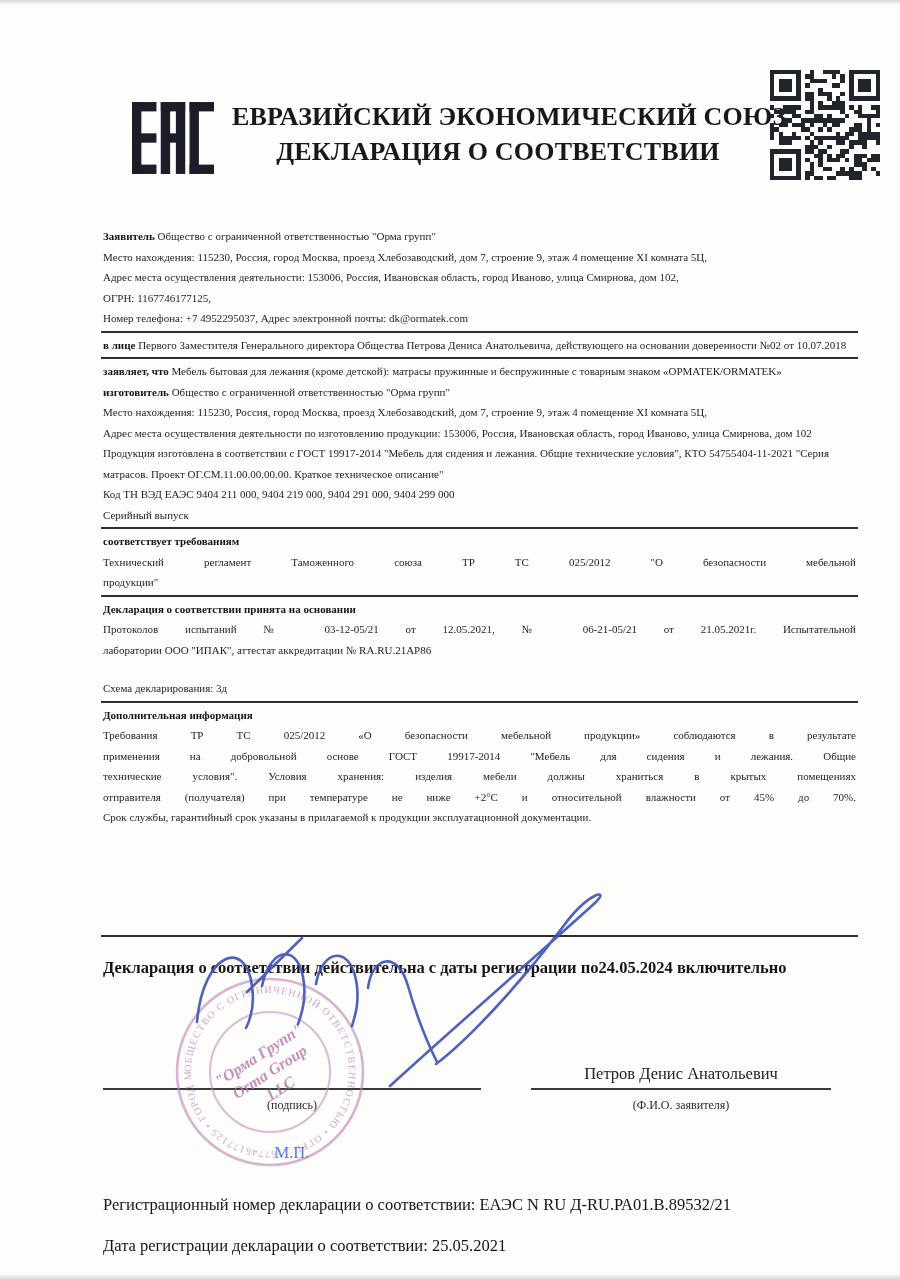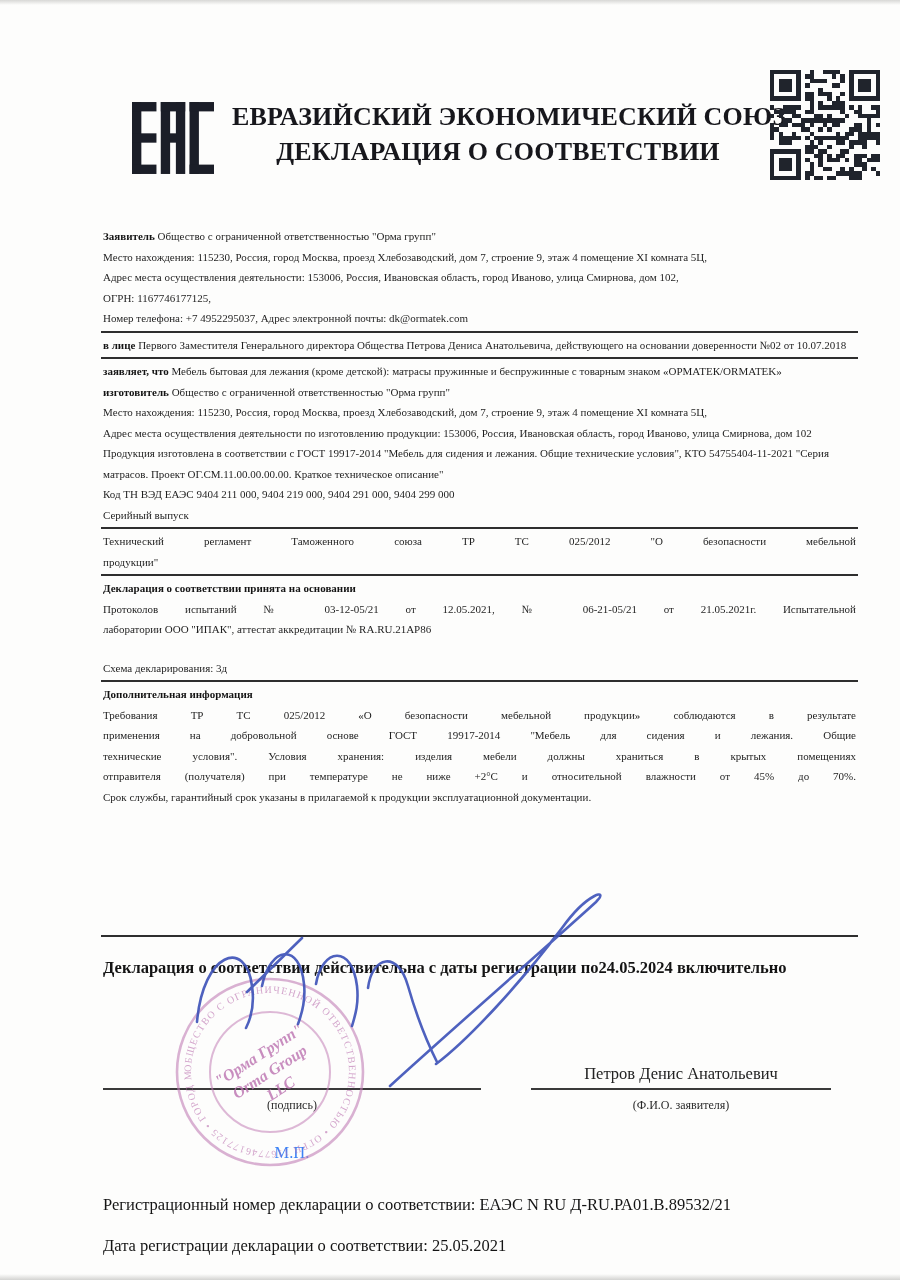--- a/index.html
+++ b/index.html
@@ -345,20 +345,21 @@
       <b>изготовитель</b><span> Общество с ограниченной ответственностью "Орма групп"</span>
     </div>
     <div class="para">Место нахождения: 115230, Россия, город Москва, проезд Хлебозаводский, дом 7, строение 9, этаж 4 помещение XI комната 5Ц,</div>
     <div class="para">Адрес места осуществления деятельности по изготовлению продукции: 153006, Россия, Ивановская область, город Иваново, улица Смирнова, дом 102</div>
     <div class="para">Продукция изготовлена в соответствии с ГОСТ 19917-2014 "Мебель для сидения и лежания. Общие технические условия", КТО 54755404-11-2021 "Серия  матрасов. Проект ОГ.СМ.11.00.00.00.00. Краткое техническое описание"</div>
     <div class="para">Код ТН ВЭД ЕАЭС 9404 211 000, 9404 219 000, 9404 291 000, 9404 299 000</div>
     <div class="para">Серийный выпуск</div>
 
     <div class="rule"></div>
 
+    <div class="para"><b>соответствует требованиям</b></div>
     <div class="para jl">Технический регламент Таможенного союза ТР ТС 025/2012 "О безопасности мебельной</div>
     <div class="para">продукции"</div>
 
     <div class="rule"></div>
 
     <div class="para"><b>Декларация о соответствии принята на основании</b></div>
     <div class="para jl">Протоколов испытаний № 03-12-05/21 от 12.05.2021, № 06-21-05/21  от 21.05.2021г. Испытательной</div>
     <div class="para">лаборатории ООО "ИПАК", аттестат аккредитации № RA.RU.21АР86</div>
 
     <div class="gap-m"></div>

